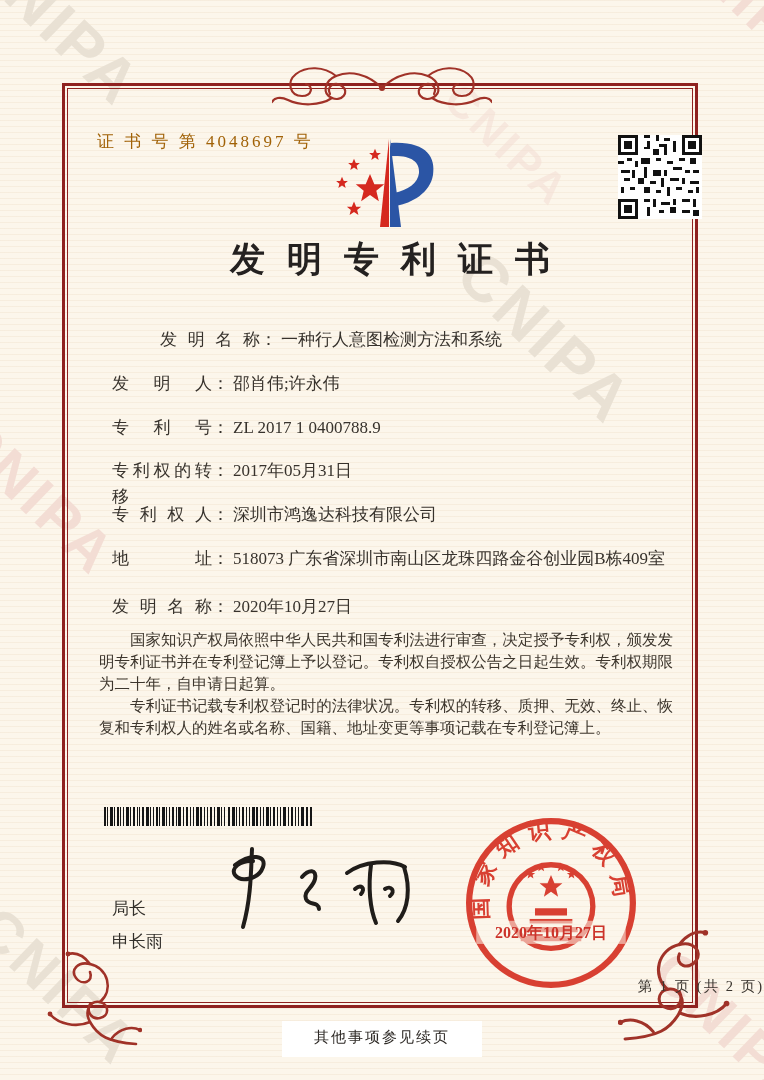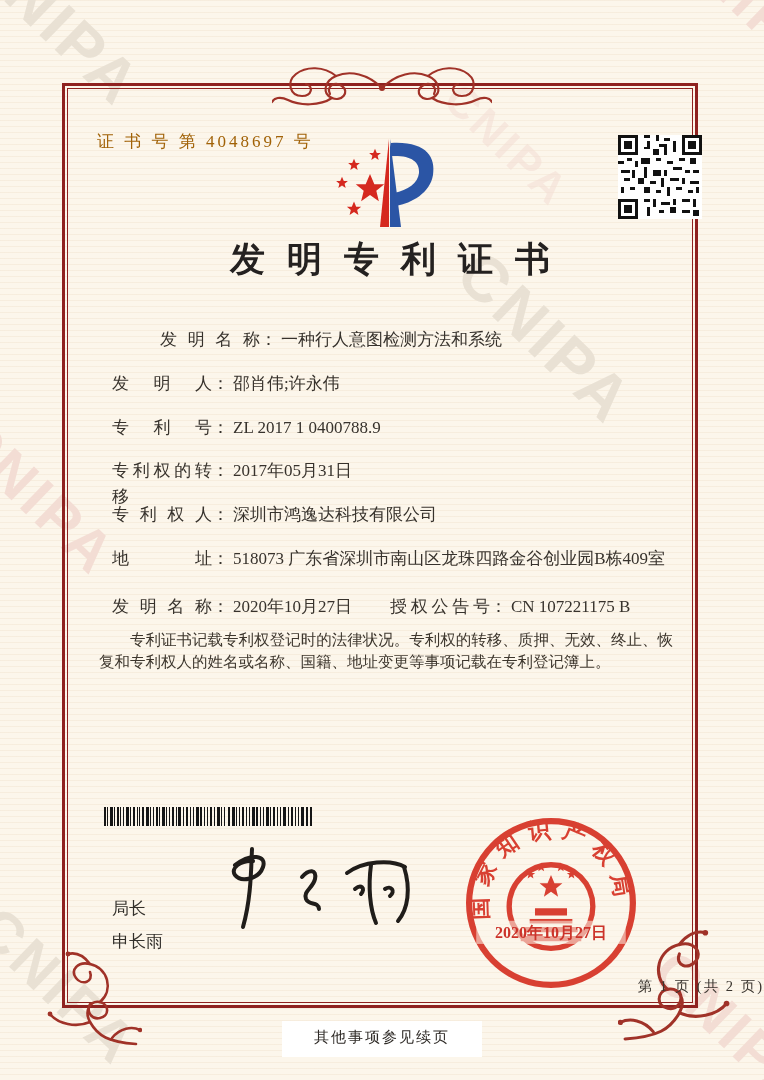--- a/index.html
+++ b/index.html
@@ -127,26 +127,24 @@
   <span class="flabel">专利权的转移</span><span class="fcolon">：</span><span class="fvalue">2017年05月31日</span>
 </div>
 <div class="abs row" style="top:502px;">
   <span class="flabel">专利权人</span><span class="fcolon">：</span><span class="fvalue">深圳市鸿逸达科技有限公司</span>
 </div>
 <div class="abs row" style="top:546px;">
   <span class="flabel">地址</span><span class="fcolon">：</span><span class="fvalue addr">518073 广东省深圳市南山区龙珠四路金谷创业园B栋409室</span>
 </div>
 <div class="abs row" style="top:594px;position:absolute;">
   <span class="flabel">发明名称</span><span class="fcolon">：</span><span class="fvalue">2020年10月27日</span>
-  <span class="pair2">
-    <span class="flabel">授权公告号</span><span class="fcolon">：</span><span class="fvalue">CN 107221175 B</span>
-  </span>
 </div>
 
 <div class="abs paras">
+  <p>国家知识产权局依照中华人民共和国专利法进行审查，决定授予专利权，颁发发明专利证书并在专利登记簿上予以登记。专利权自授权公告之日起生效。专利权期限为二十年，自申请日起算。</p>
   <p>专利证书记载专利权登记时的法律状况。专利权的转移、质押、无效、终止、恢复和专利权人的姓名或名称、国籍、地址变更等事项记载在专利登记簿上。</p>
 </div>
 
 <svg class="abs" style="left:104px;top:807px;" width="208" height="19" viewBox="0 0 208 19" shape-rendering="crispEdges">
   <g fill="#151515">
     <path d="M0,0h2v19h-2z M3,0h1v19h-1z M6,0h3v19h-3z M10,0h1v19h-1z M13,0h2v19h-2z M16,0h1v19h-1z M19,0h1v19h-1z M22,0h3v19h-3z M26,0h1v19h-1z M29,0h2v19h-2z M33,0h1v19h-1z M35,0h1v19h-1z M38,0h2v19h-2z M42,0h3v19h-3z M46,0h1v19h-1z M49,0h1v19h-1z M52,0h2v19h-2z M55,0h1v19h-1z M58,0h3v19h-3z M62,0h1v19h-1z M65,0h1v19h-1z M68,0h2v19h-2z M72,0h1v19h-1z M74,0h3v19h-3z M79,0h1v19h-1z M82,0h2v19h-2z M86,0h1v19h-1z M89,0h1v19h-1z M92,0h3v19h-3z M96,0h2v19h-2z M100,0h1v19h-1z M103,0h1v19h-1z M106,0h2v19h-2z M110,0h1v19h-1z M113,0h3v19h-3z M117,0h1v19h-1z M120,0h1v19h-1z M124,0h2v19h-2z M128,0h3v19h-3z M132,0h1v19h-1z M135,0h1v19h-1z M138,0h2v19h-2z M142,0h1v19h-1z M145,0h1v19h-1z M148,0h3v19h-3z M152,0h2v19h-2z M156,0h1v19h-1z M159,0h1v19h-1z M162,0h3v19h-3z M166,0h1v19h-1z M169,0h2v19h-2z M173,0h1v19h-1z M176,0h1v19h-1z M179,0h3v19h-3z M184,0h1v19h-1z M187,0h2v19h-2z M191,0h1v19h-1z M194,0h1v19h-1z M197,0h3v19h-3z M202,0h2v19h-2z M206,0h2v19h-2z"></path>
   </g>
 </svg>
 
 <div class="abs officer" style="top:861px;">局长</div>

